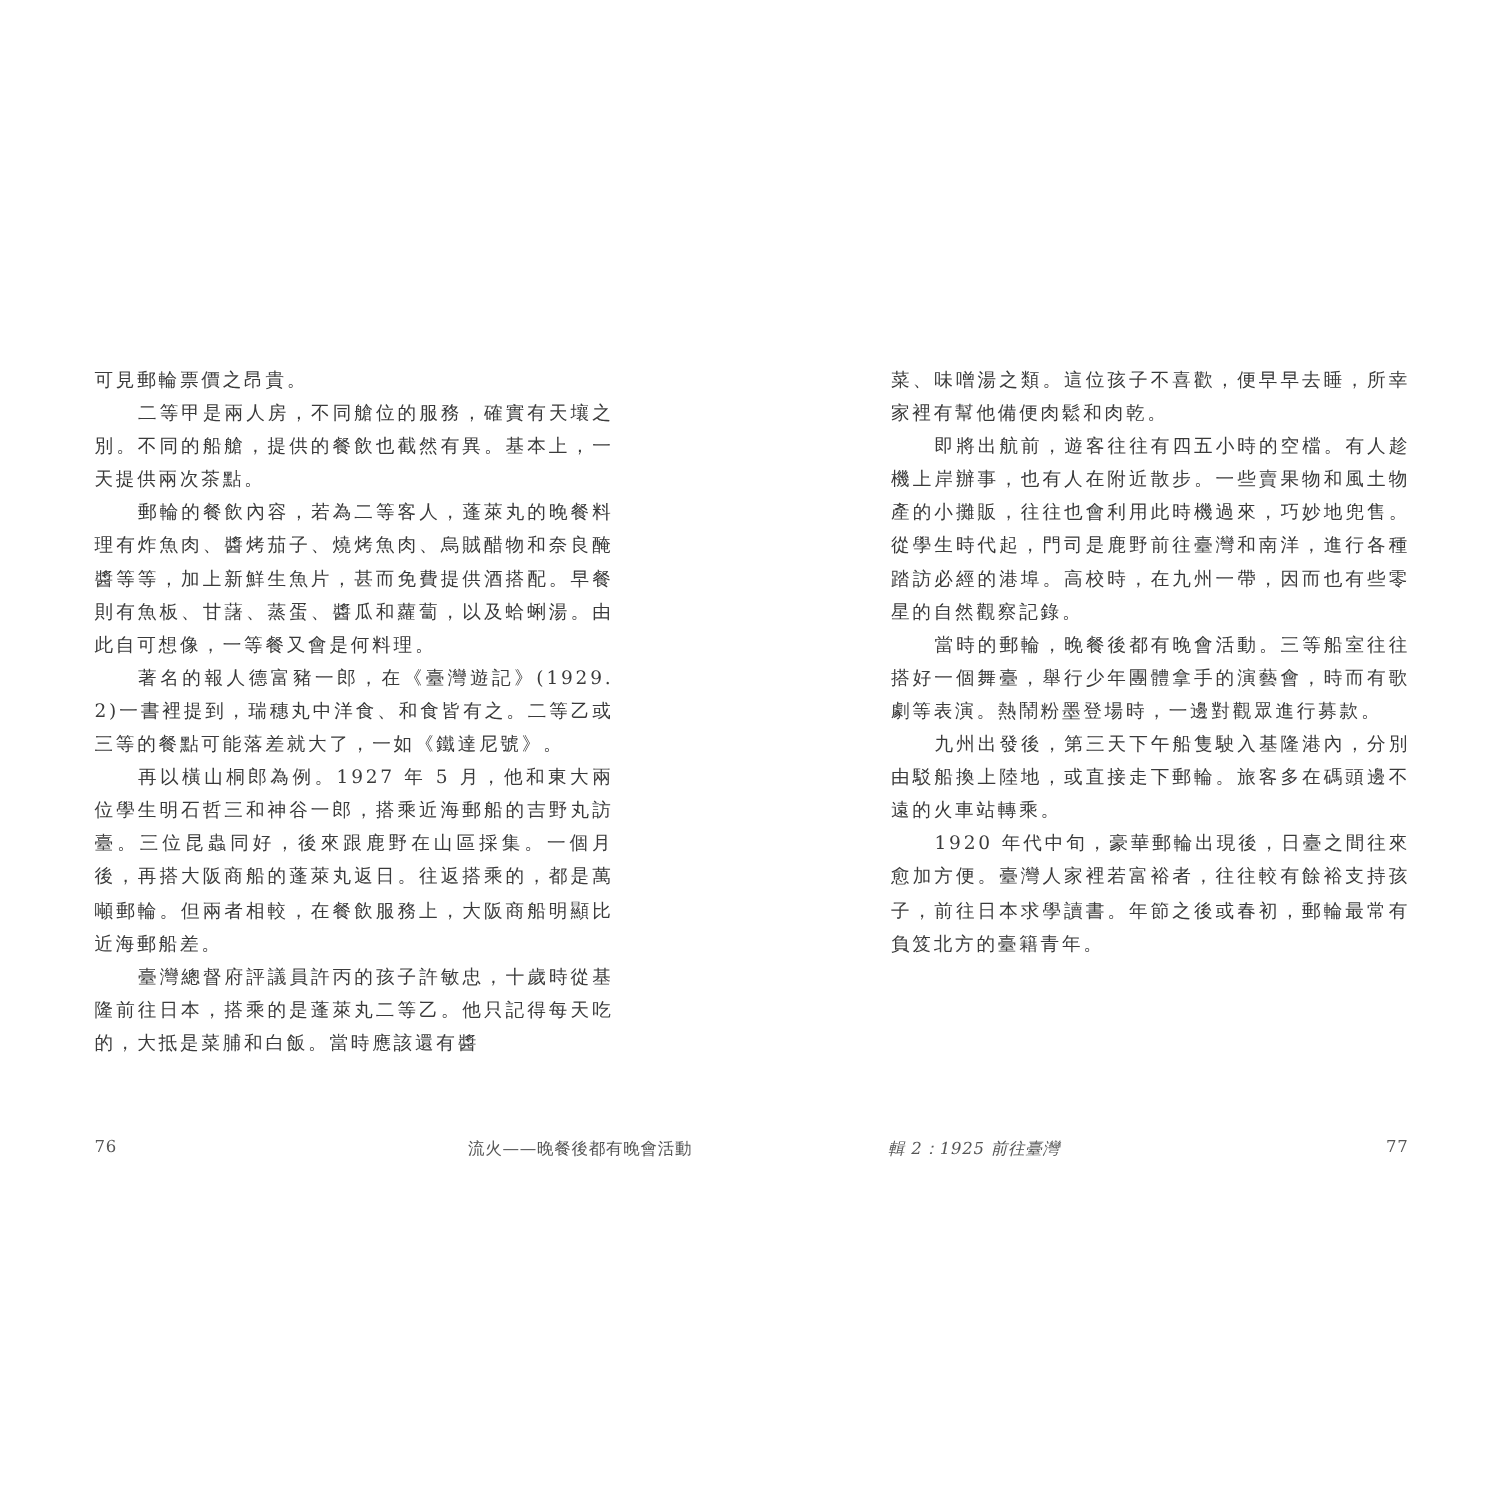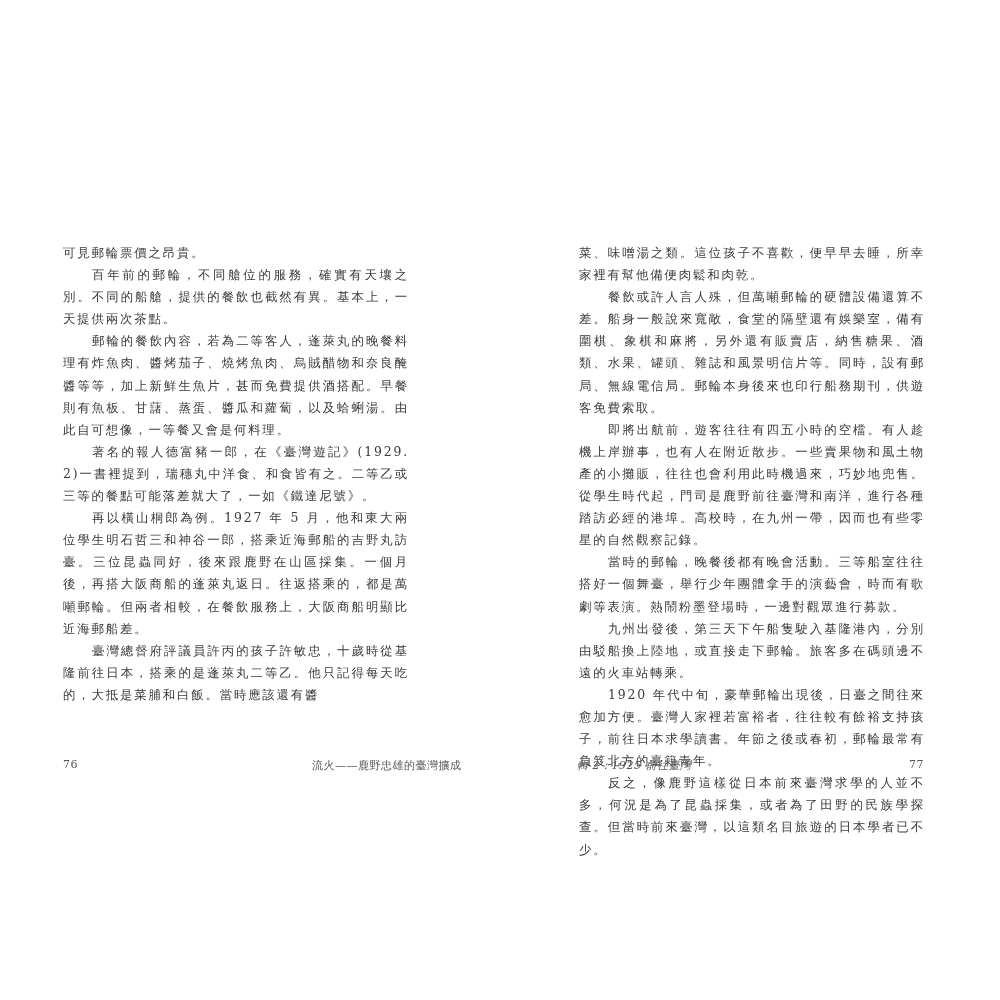--- a/index.html
+++ b/index.html
@@ -1,53 +1,51 @@
 <!DOCTYPE html>
 <html><head>
   <meta charset="utf-8">
   <style>
     html, body { margin: 0; padding: 0; background: #ffffff; }
     body { width: 1000px; height: 1000px; position: relative; overflow: hidden;
            font-family: "DejaVu Serif", "Liberation Serif", serif; color: #3a3a3a; }
     .page { position: absolute; top: 0; height: 1000px; }
     .page-left { left: 0; width: 500px; }
-    .page-right { left: 485px; width: 500px; }
+    .page-right { left: 500px; width: 500px; }
     .text-block { position: absolute; top: 242px; width: 346px; }
     .page-left .text-block { left: 63px; }
     .page-right .text-block { left: 94px; }
     .para { margin: 0; font-size: 12.4px; line-height: 22.1px; letter-spacing: 1.85px;
             text-align: justify; word-break: break-all; }
     .para.indent { text-indent: 29px; }
     .footer { position: absolute; top: 758px; font-size: 11px; color: #555; letter-spacing: 0.5px; }
     .page-left .folio { left: 63px; }
     .page-left .running-head { left: 312px; }
     .page-right .running-head { left: 92px; font-style: italic; }
     .page-right .folio { left: 424px; }
   </style>
 </head>
 <body>
 
 <div class="page page-left">
   <div class="text-block">
     <p class="para">可見郵輪票價之昂貴。</p>
-    <p class="para indent">百年前的郵輪，不同艙位的服務，確實有天壤之別。不同的船艙，提供的餐飲也截然有異。基本上，一天提供兩次茶點。</p>
+    <p class="para indent">二等甲是兩人房，不同艙位的服務，確實有天壤之別。不同的船艙，提供的餐飲也截然有異。基本上，一天提供兩次茶點。</p>
     <p class="para indent">郵輪的餐飲內容，若為二等客人，蓬萊丸的晚餐料理有炸魚肉、醬烤茄子、燒烤魚肉、烏賊醋物和奈良醃醬等等，加上新鮮生魚片，甚而免費提供酒搭配。早餐則有魚板、甘藷、蒸蛋、醬瓜和蘿蔔，以及蛤蜊湯。由此自可想像，一等餐又會是何料理。</p>
     <p class="para indent">著名的報人德富豬一郎，在《臺灣遊記》(1929.2)一書裡提到，瑞穗丸中洋食、和食皆有之。二等乙或三等的餐點可能落差就大了，一如《鐵達尼號》。</p>
     <p class="para indent">再以橫山桐郎為例。1927 年 5 月，他和東大兩位學生明石哲三和神谷一郎，搭乘近海郵船的吉野丸訪臺。三位昆蟲同好，後來跟鹿野在山區採集。一個月後，再搭大阪商船的蓬萊丸返日。往返搭乘的，都是萬噸郵輪。但兩者相較，在餐飲服務上，大阪商船明顯比近海郵船差。</p>
     <p class="para indent">臺灣總督府評議員許丙的孩子許敏忠，十歲時從基隆前往日本，搭乘的是蓬萊丸二等乙。他只記得每天吃的，大抵是菜脯和白飯。當時應該還有醬</p>
   </div>
   <span class="footer folio">76</span>
-  <span class="footer running-head">流火——鹿野忠雄的臺灣擴成</span>
+  <span class="footer running-head">流火——晚餐後都有晚會活動</span>
 </div>
 
 <div class="page page-right">
   <div class="text-block">
     <p class="para">菜、味噌湯之類。這位孩子不喜歡，便早早去睡，所幸家裡有幫他備便肉鬆和肉乾。</p>
-    <p class="para indent">餐飲或許人言人殊，但萬噸郵輪的硬體設備還算不差。船身一般說來寬敞，食堂的隔壁還有娛樂室，備有圍棋、象棋和麻將，另外還有販賣店，納售糖果、酒類、水果、罐頭、雜誌和風景明信片等。同時，設有郵局、無線電信局。郵輪本身後來也印行船務期刊，供遊客免費索取。</p>
     <p class="para indent">即將出航前，遊客往往有四五小時的空檔。有人趁機上岸辦事，也有人在附近散步。一些賣果物和風土物產的小攤販，往往也會利用此時機過來，巧妙地兜售。從學生時代起，門司是鹿野前往臺灣和南洋，進行各種踏訪必經的港埠。高校時，在九州一帶，因而也有些零星的自然觀察記錄。</p>
     <p class="para indent">當時的郵輪，晚餐後都有晚會活動。三等船室往往搭好一個舞臺，舉行少年團體拿手的演藝會，時而有歌劇等表演。熱鬧粉墨登場時，一邊對觀眾進行募款。</p>
     <p class="para indent">九州出發後，第三天下午船隻駛入基隆港內，分別由駁船換上陸地，或直接走下郵輪。旅客多在碼頭邊不遠的火車站轉乘。</p>
     <p class="para indent">1920 年代中旬，豪華郵輪出現後，日臺之間往來愈加方便。臺灣人家裡若富裕者，往往較有餘裕支持孩子，前往日本求學讀書。年節之後或春初，郵輪最常有負笈北方的臺籍青年。</p>
-    <p class="para indent">反之，像鹿野這樣從日本前來臺灣求學的人並不多，何況是為了昆蟲採集，或者為了田野的民族學探查。但當時前來臺灣，以這類名目旅遊的日本學者已不少。</p>
   </div>
   <span class="footer running-head">輯 2：1925 前往臺灣</span>
   <span class="footer folio">77</span>
 </div>
 
 </body></html>

